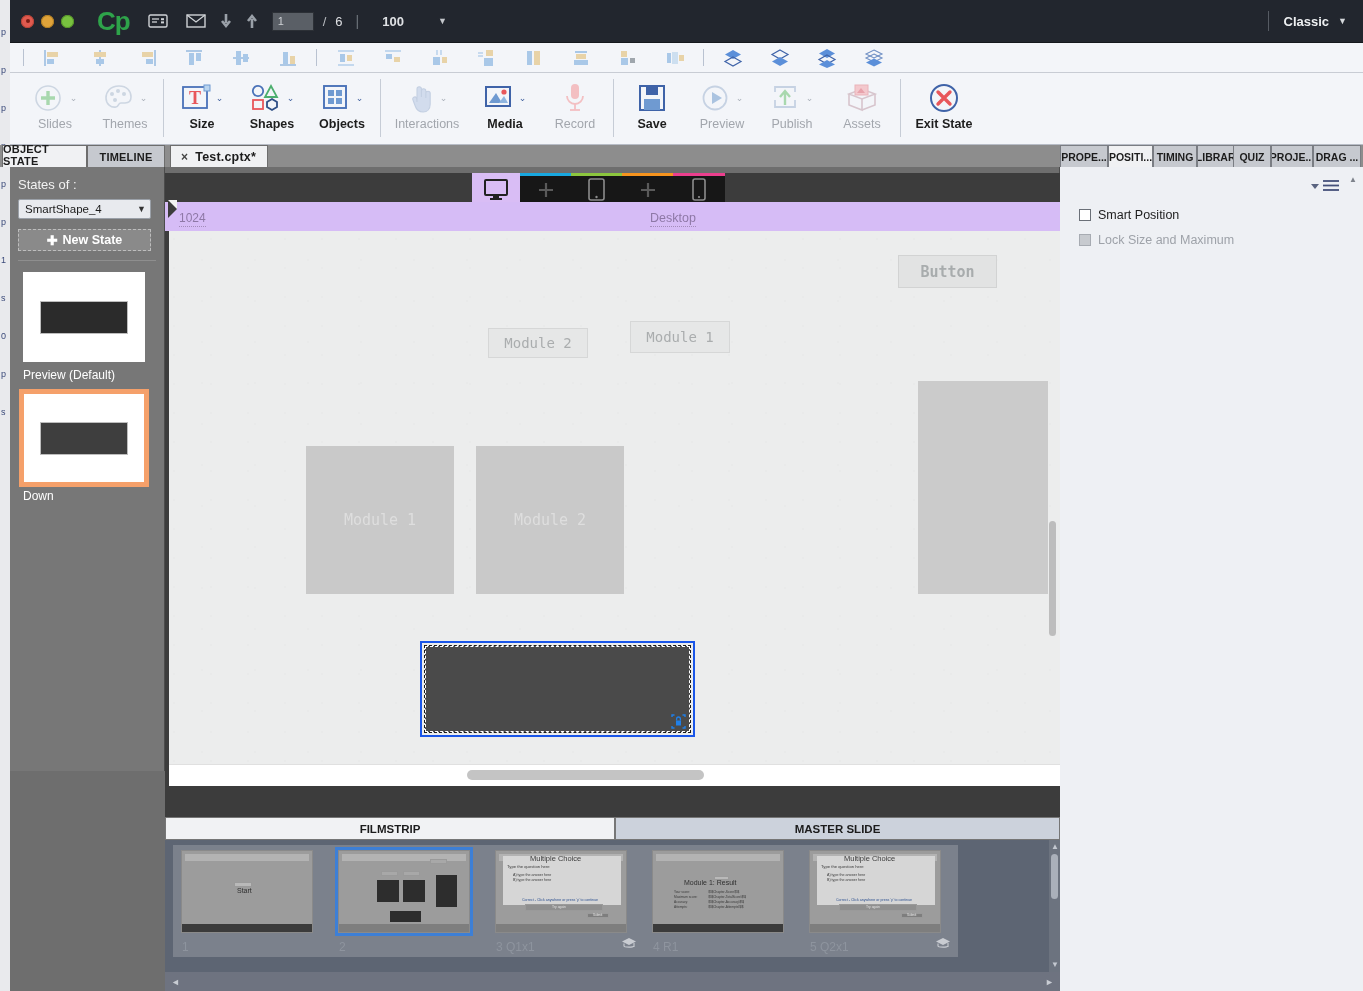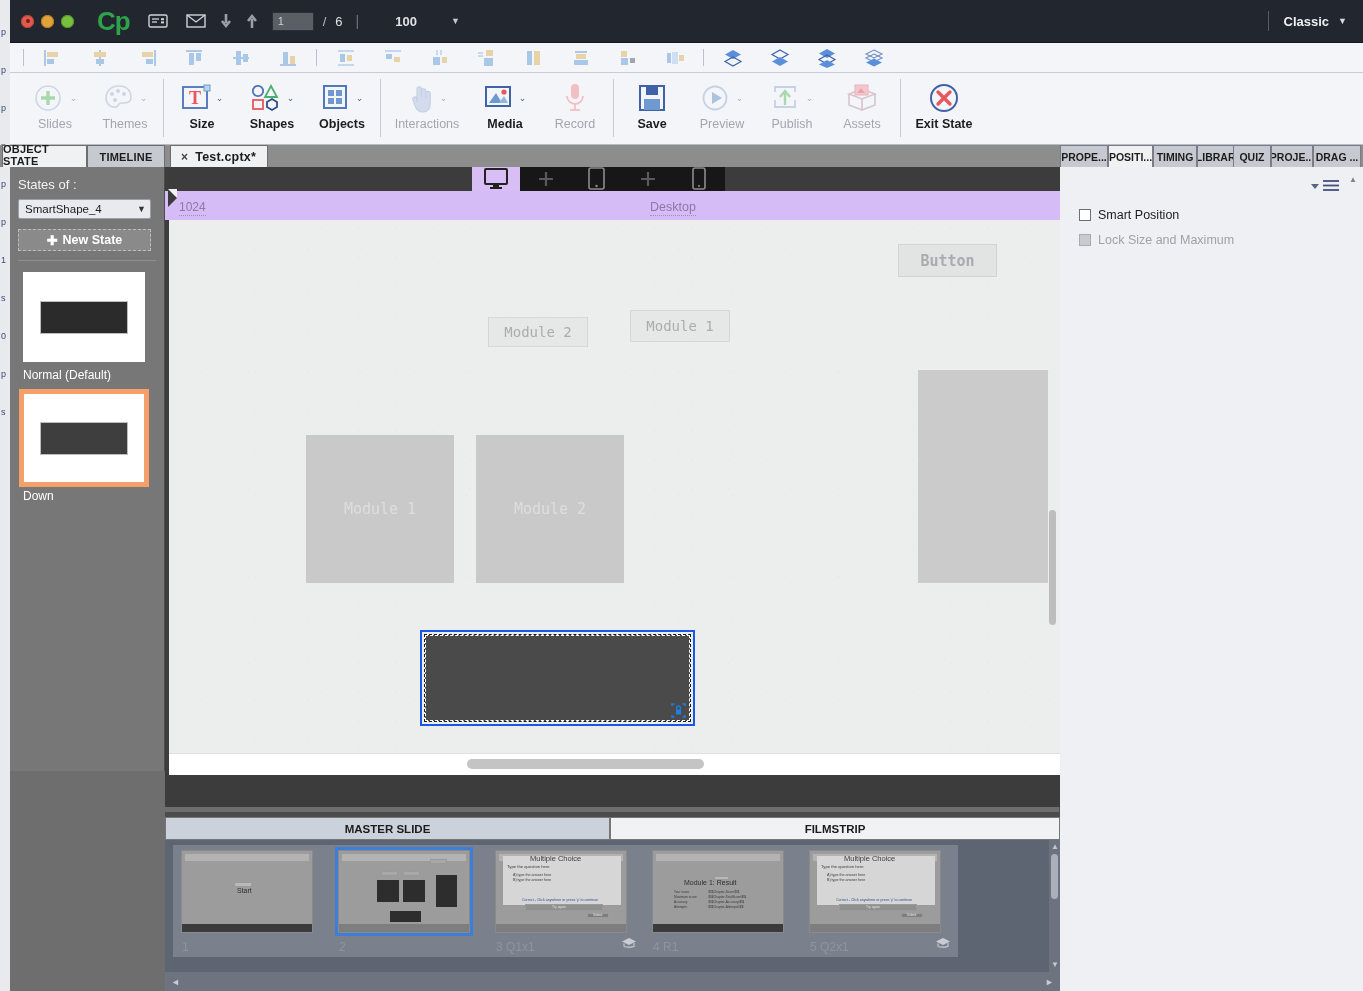--- a/index.html
+++ b/index.html
@@ -43,21 +43,21 @@
   .tb-icon { margin-left:18px; color:#cfd2d6; display:flex; align-items:center; }
   .tb-icon.arrow { margin-left:14px; }
   .page-box {
     margin-left:14px; width:42px; height:19px; background:#5a5f66;
     border:1px solid #2c3036; color:#cfd2d6; font-size:11px;
     display:flex; align-items:center; padding-left:5px;
   }
   .tb-sep { color:#b9bcc1; margin-left:9px; font-size:13px; }
   .tb-txt { color:#dfe1e4; font-size:13px; margin-left:9px; }
   .tb-pipe { color:#6f747c; margin-left:13px; font-size:14px; }
-  .zoom-val { color:#dfe1e4; font-size:13px; margin-left:36px; font-weight:bold; }
+  .zoom-val { color:#dfe1e4; font-size:13px; margin-left:23px; font-weight:bold; }
   .zoom-caret { margin-left:34px; color:#c3c6cb; font-size:9px; }
   .classic-wrap {
     margin-left:auto; display:flex; align-items:center; padding-right:16px; gap:9px;
   }
   .classic-pipe { width:1px; height:20px; background:#565b63; margin-right:6px; }
   .classic-lbl { color:#eef0f2; font-size:13px; font-weight:bold; }
   .classic-caret { color:#d5d8dc; font-size:9px; }
 
   
   .aligntool {
@@ -139,21 +139,21 @@
   }
   .state-thumb.sel { outline:5px solid #f5a06a; outline-offset:-1px; }
   .inner-rect { width:88px; height:33px; border:1px solid #bdbdbd; }
   .inner-rect.dark { background:#2b2b2b; }
   .inner-rect.mid { background:#9b9b9b; }
   .inner-rect.down { background:#3e3e3e; }
   .state-name { color:#ffffff; font-size:12px; margin-top:6px; }
 
   
   .canvaswrap {
-    position:absolute; left:165px; top:162px; width:895px; height:645px;
+    position:absolute; left:165px; top:173px; width:895px; height:645px;
     background:#3c3c3c; z-index:3; overflow:hidden;
   }
   .devbar {
     position:absolute; left:307px; top:0; width:253px; height:33px;
     background:#171717; display:flex;
   }
   .dev-cell {
     position:relative; height:33px; display:flex; align-items:center; justify-content:center;
   }
   .dev-cell .topbar { position:absolute; left:0; top:0; height:3px; width:100%; }
@@ -727,21 +727,21 @@
     <div class="newstate-btn">
       <span class="plus-glyph">✚</span>
       <span>New State</span>
     </div>
     <div class="state-divider"></div>
 
     <div class="state-card">
       <div class="state-thumb">
         <div class="inner-rect dark"></div>
       </div>
-      <div class="state-name">Normal (Default)</div>
+      <div class="state-name">Preview (Default)</div>
     </div>
 
 
     <div class="state-card">
       <div class="state-thumb sel">
         <div class="inner-rect down"></div>
       </div>
       <div class="state-name">Down</div>
     </div>
   </div>
@@ -829,25 +829,25 @@
     <div class="vscroll-track">
       <div class="vscroll-thumb"></div>
     </div>
 
     <div class="hscroll-row">
       <div class="hscroll-thumb"></div>
     </div>
   </div>
 
   <div class="fsbar">
+    <div class="fs-tab on" style="width:450px">
+      <span>FILMSTRIP</span>
+    </div>
     <div class="fs-tab off" style="width:445px">
       <span>MASTER SLIDE</span>
-    </div>
-    <div class="fs-tab on" style="width:450px">
-      <span>FILMSTRIP</span>
     </div>
   </div>
 
   <div class="fspanel">
 
     <div class="slide-card" style="left:8px;">
       <div class="inner">
         <div class="th-topbar"></div>
         <div class="th-txt" style="left:55px; top:36px; font-size:7px; color:#2f2f2f;">Start</div>
         <div class="th-grey" style="left:52px; top:31px; width:18px; height:5px; background:#b9b9b9;"></div>

